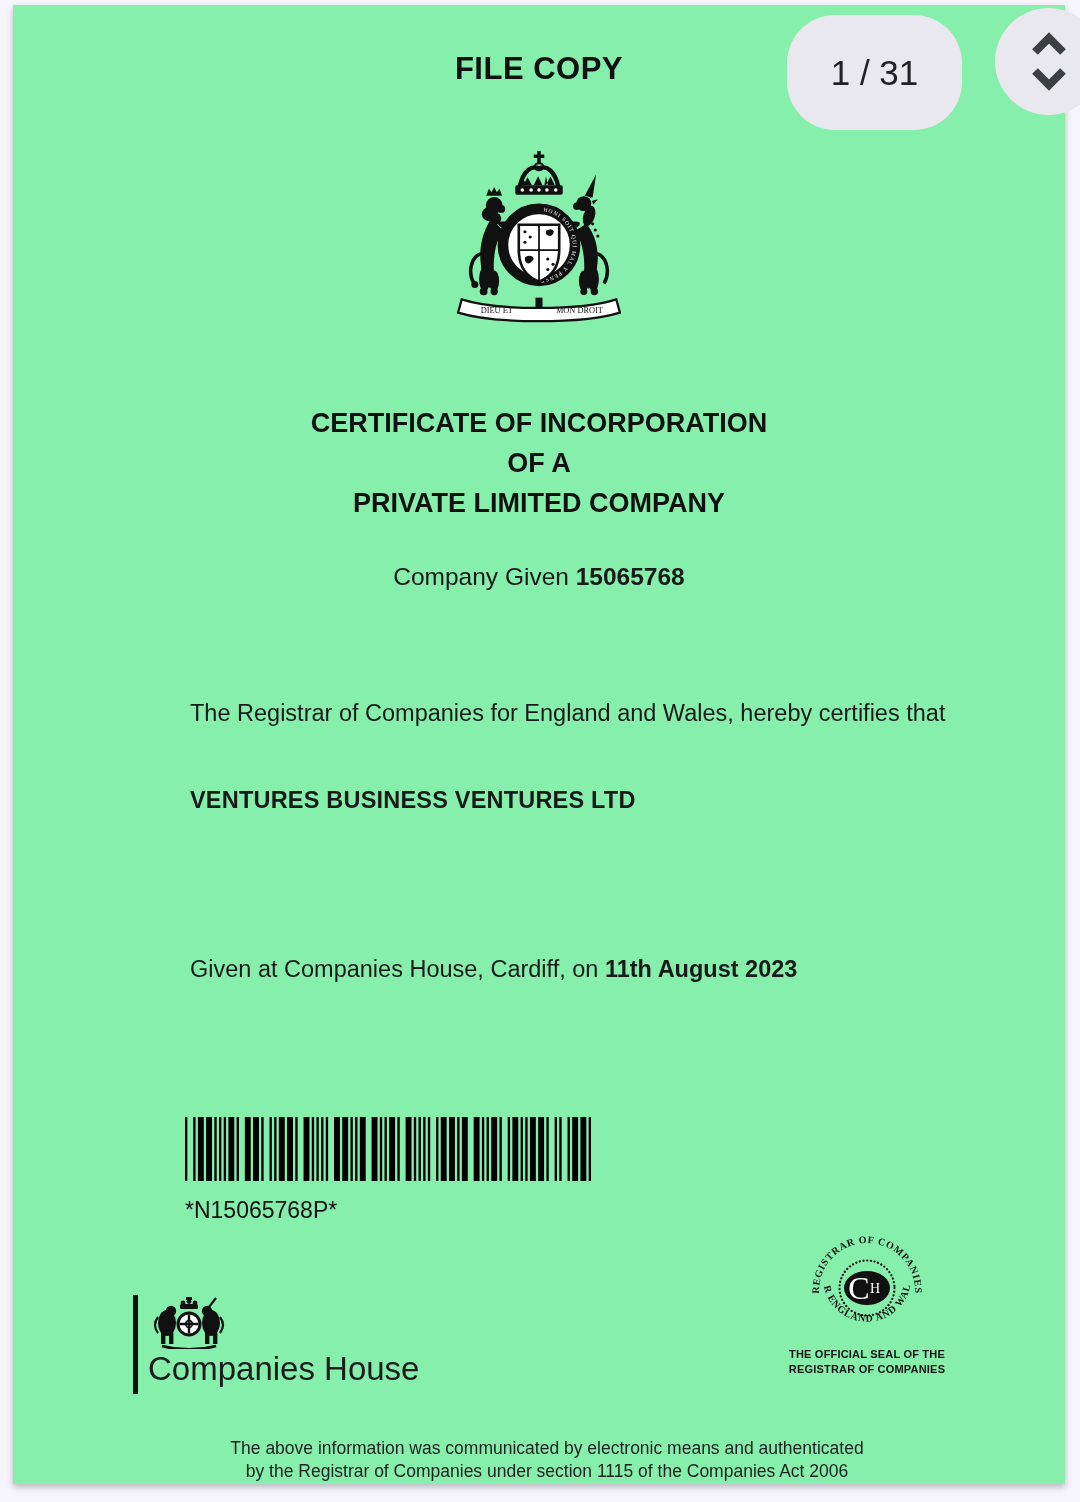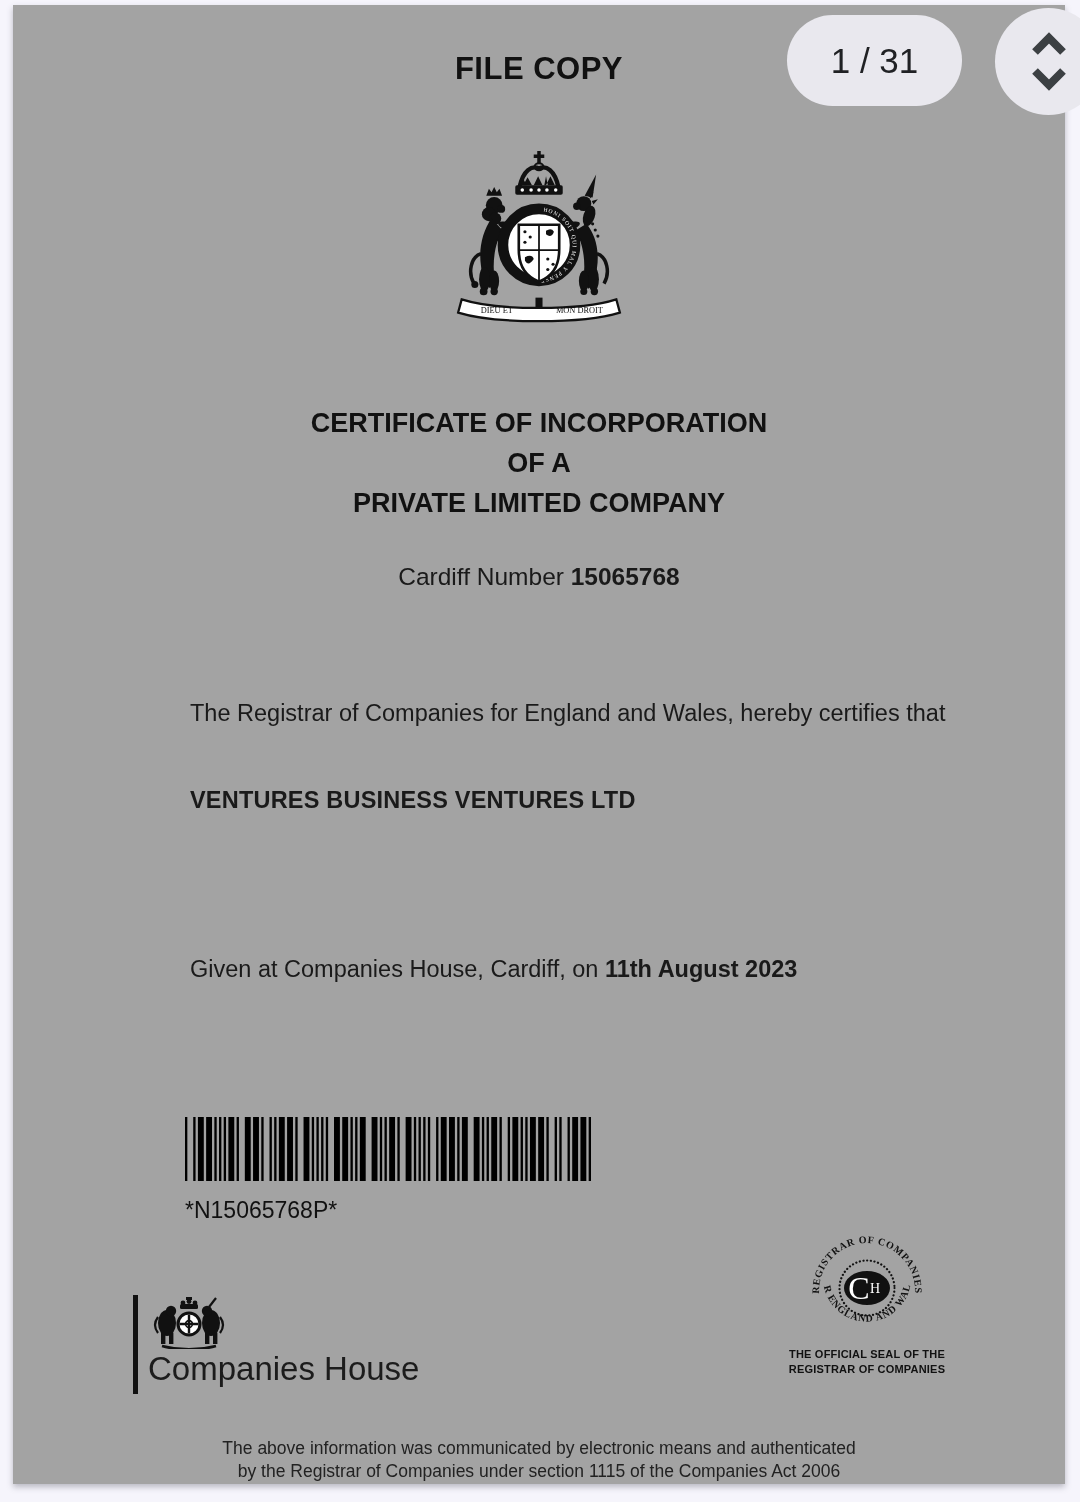--- a/index.html
+++ b/index.html
@@ -4,31 +4,31 @@
 <style>
   html,body{margin:0;padding:0;}
   body{
     width:1080px;height:1502px;position:relative;overflow:hidden;
     background:#f6f5fc;
     font-family:"Liberation Sans", sans-serif;
     color:#1a1a1a;
   }
   .page{
     position:absolute;left:13px;top:5px;right:15px;bottom:18px;
-    background:#a3a3a3;
+    background:#86efac;
     box-shadow:0 3px 6px rgba(70,70,85,.35);
   }
   .abs{position:absolute;}
   
   .file-copy{
     left:0;width:100%;top:46px;text-align:center;
     font-size:31px;font-weight:bold;letter-spacing:.5px;color:#111;
   }
   .page-pill{
-    left:774px;top:10px;width:175px;height:91px;border-radius:48px;
+    left:774px;top:10px;width:175px;height:115px;border-radius:48px;
     background:#e9e8ee;display:flex;align-items:center;justify-content:center;
     font-size:35px;color:#202124;cursor:pointer;
   }
   .pager-circle{
     position:absolute;left:995px;top:8px;width:107px;height:107px;border-radius:50%;
     background:#e9e8ee;display:flex;flex-direction:column;align-items:center;justify-content:center;gap:9px;
   }
   .pager-circle svg{display:block;cursor:pointer;}
   
   .cert-title{
@@ -55,21 +55,21 @@
   .ch-name{left:135px;top:1345px;font-size:33px;color:#1c1c1c;}
   
   .seal{left:789px;top:1226px;}
   .seal-caption{
     left:764px;top:1342px;width:180px;text-align:center;
     font-size:11px;font-weight:bold;line-height:15px;color:#111;letter-spacing:.2px;
   }
   
   .footer{
     left:0;width:100%;top:1432px;text-align:center;
-    font-size:17.5px;line-height:23px;color:#222;
+    font-size:17.5px;line-height:23px;color:#222;padding-left:8px;
   }
 </style>
 </head>
 <body>
 
 <div class="page">
 
   <div class="abs file-copy">FILE COPY</div>
 
   <div class="abs page-pill">
@@ -153,21 +153,21 @@
     </svg>
   </div>
 
   <div class="abs cert-title">
     <div>CERTIFICATE OF INCORPORATION</div>
     <div>OF A</div>
     <div>PRIVATE LIMITED COMPANY</div>
   </div>
 
   <div class="abs company-number">
-    <span>Cardiff Number </span><b>15065768</b>
+    <span>Company Given </span><b>15065768</b>
   </div>
 
   <div class="abs bodytext p1">The Registrar of Companies for England and Wales, hereby certifies that</div>
   <div class="abs bodytext cname">VENTURES BUSINESS VENTURES LTD</div>
   <div class="abs bodytext given">
     <span>Given at Companies House, Cardiff, on </span><b>11th August 2023</b>
   </div>
 
   <svg class="abs barcode" id="barcode-svg" width="406" height="64" preserveAspectRatio="none" aria-hidden="true" viewBox="0 0 434.30000000000024 64">
       <rect x="0" y="0" width="2.5" height="64" fill="#000"></rect>

